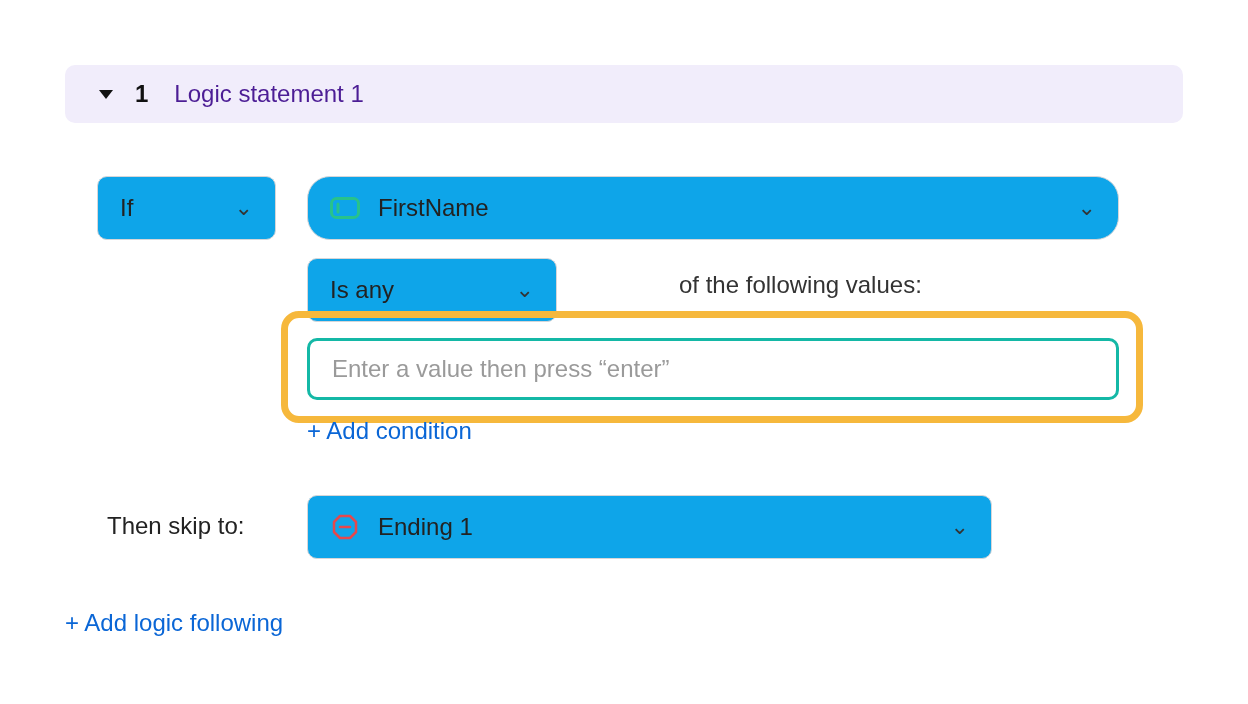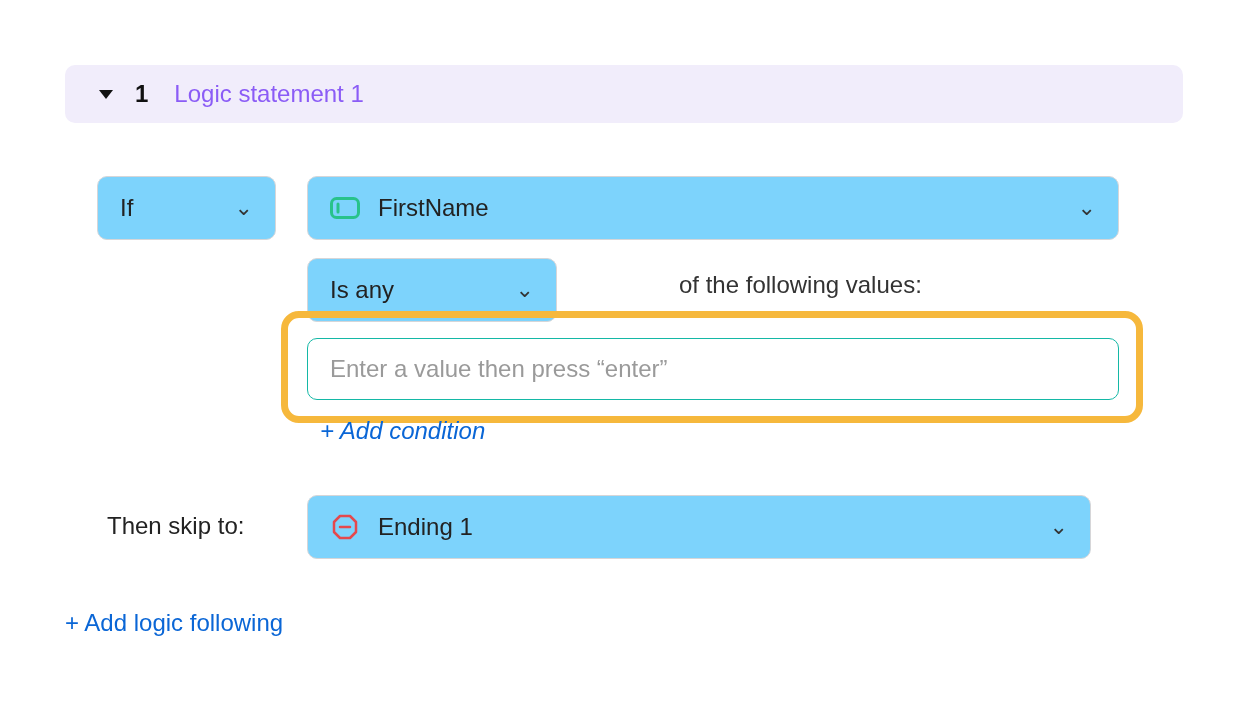--- a/index.html
+++ b/index.html
@@ -38,90 +38,89 @@
   }
   .stmt-num {
     font-size: 24px;
     font-weight: 600;
     color: #111;
     margin-left: 4px;
   }
   .stmt-title {
     font-size: 24px;
     font-weight: 500;
-    color: #8b5cf6;
+    color: #4c1d95;
     margin-left: 8px;
   }
 
   
   .ctl {
     position: absolute;
     border: 1px solid #d6d6d8;
     border-radius: 10px;
-    background: #7dd3fc;
+    background: #0ea5e9;
     display: flex;
     align-items: center;
     font-size: 24px;
     color: #222;
     padding: 0 22px;
   }
   .ctl .label { flex: 1; }
   .chev {
     font-size: 22px;
     color: #333;
     font-weight: 400;
     user-select: none;
   }
 
   .if-select   { left: 97px;  top: 176px; width: 179px; height: 64px; justify-content: space-between; }
-  .field-sel   { left: 307px; top: 176px; width: 812px; height: 64px; gap: 18px; }
+  .field-sel   { left: 307px; top: 176px; width: 812px; height: 64px; gap: 18px; border-radius: 23px; }
   .op-select   { left: 307px; top: 258px; width: 250px; height: 64px; justify-content: space-between; }
   .following-text {
     position: absolute;
     left: 651px; top: 271px;
     font-size: 24px;
     color: #333;
     margin-left: 28px;
   }
   .highlight-box {
     position: absolute;
     left: 281px; top: 311px;
     width: 862px; height: 112px;
     border: 7px solid #F6B83C;
     border-radius: 18px;
     pointer-events: none;
   }
   .value-input {
     position: absolute;
     left: 307px; top: 338px;
     width: 812px; height: 62px;
-    border: 1px solid #14b8a6;
+    border: 3px solid #14b8a6;
     border-radius: 10px;
     padding: 0 22px;
     font-size: 24px;
     color: #222;
     background: #fff;
     outline: none;
   }
   .value-input::placeholder { color: #9a9a9a; }
   .add-cond {
     position: absolute;
-    left: 320px; top: 417px;
+    left: 307px; top: 417px;
     font-size: 24px;
     color: #0A66D6;
     cursor: pointer;
-    font-style: italic;
   }
   .then-label {
     position: absolute;
     left: 107px; top: 512px;
     font-size: 24px;
     color: #222;
   }
-  .ending-sel  { left: 307px; top: 495px; width: 784px; height: 64px; gap: 18px; }
+  .ending-sel  { left: 307px; top: 495px; width: 685px; height: 64px; gap: 18px; }
   .add-stmt {
     position: absolute;
     left: 65px; top: 609px;
     font-size: 24px;
     color: #0A66D6;
     cursor: pointer;
   }
   .icon-slot {
     width: 30px; height: 22px;
     flex: 0 0 30px;

